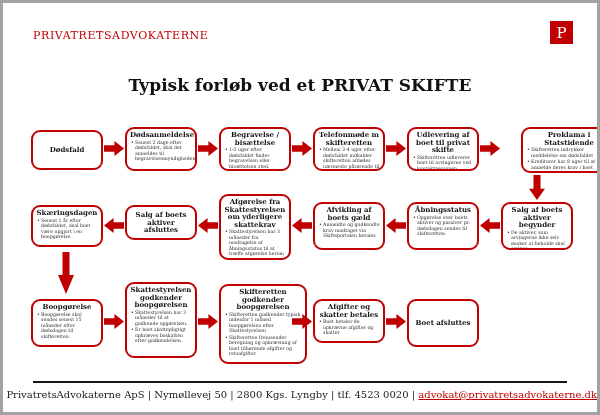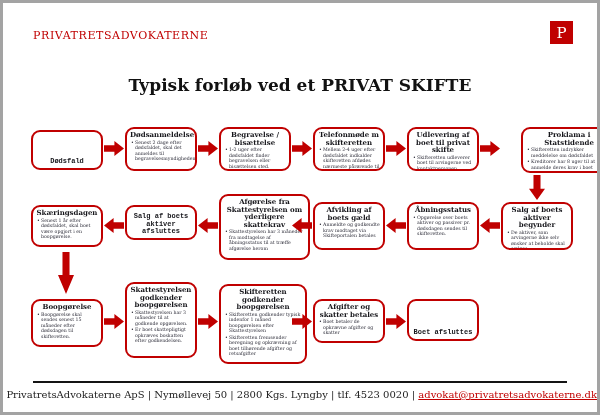--- a/index.html
+++ b/index.html
@@ -19,21 +19,21 @@
   }
   .slide-title{
     position:absolute;left:0;top:72px;width:100%;text-align:center;
     font-size:17px;font-weight:700;color:#111;
   }
   .box{
     position:absolute;box-sizing:border-box;background:#fff;
     border:2.5px solid #c00000;border-radius:9px;
     padding:2px 3px;overflow:hidden;
   }
-  .box.center{display:flex;align-items:flex-end;justify-content:center;font-family:Liberation Mono, monospace;}
+  .box.center{display:flex;align-items:center;justify-content:center;}
   .box-title{
     text-align:center;font-weight:700;font-size:7px;line-height:1.08;color:#17171c;
   }
   .box ul{margin:1px 0 0 0;padding:0 0 0 1px;list-style:none;}
   .box li{
     position:relative;padding-left:4px;font-size:4.7px;line-height:1.18;color:#2e2e3a;
     margin-bottom:1px;
   }
   .box li::before{content:"\2022";position:absolute;left:0;top:0;}
   .arr{position:absolute;background:#c00000;}
@@ -116,21 +116,21 @@
     <ul>
         <li>Opgørelse over boets aktiver og passiver pr. dødsdagen sendes til skifteretten.</li>
       </ul>
   </div>
   <div class="box" style="left:310px;top:199px;width:72px;height:48px">
     <div class="box-title">Afvikling af boets gæld</div>
     <ul>
         <li>Anmeldte og godkendte krav modtaget via Skifteportalen betales</li>
       </ul>
   </div>
-  <div class="box" style="left:216px;top:191px;width:91px;height:66px">
+  <div class="box" style="left:216px;top:191px;width:72px;height:66px">
     <div class="box-title">Afgørelse fra Skattestyrelsen om yderligere skattekrav</div>
     <ul>
         <li>Skattestyrelsen har 3 måneder fra modtagelse af åbningsstatus til at træffe afgørelse herom</li>
       </ul>
   </div>
   <div class="box center" style="left:122px;top:202px;width:72px;height:35px">
     <div class="box-title">Salg af boets aktiver afsluttes</div>
   </div>
   <div class="box" style="left:28px;top:202px;width:72px;height:42px">
     <div class="box-title">Skæringsdagen</div>
@@ -166,21 +166,21 @@
       <li>Skifteretten godkender typisk indenfor 1 måned boopgørelsen efter Skattestyrelsen</li>
       <li>Skifteretten fremsender beregning og opkrævning af boet tilhørende afgifter og retsafgifter</li>
     </ul>
   </div>
   <div class="box" style="left:310px;top:296px;width:72px;height:44px">
     <div class="box-title">Afgifter og skatter betales</div>
     <ul>
         <li>Boet betaler de opkrævne afgifter og skatter</li>
       </ul>
   </div>
-  <div class="box center" style="left:404px;top:296px;width:72px;height:42px">
+  <div class="box center" style="left:404px;top:296px;width:72px;height:48px">
     <div class="box-title">Boet afsluttes</div>
   </div>
 
   <div class="arr arr-r" style="left:101px;top:311px"></div>
   <div class="arr arr-r" style="left:195px;top:311px"></div>
   <div class="arr arr-r" style="left:289px;top:311px"></div>
   <div class="arr arr-r" style="left:383px;top:311px"></div>
 
   <div class="footer-line"></div>
   <div class="footer"><span>PrivatretsAdvokaterne ApS | Nymøllevej 50 | 2800 Kgs. Lyngby | tlf. 4523 0020 | </span><a href="#">advokat@privatretsadvokaterne.dk</a></div>

